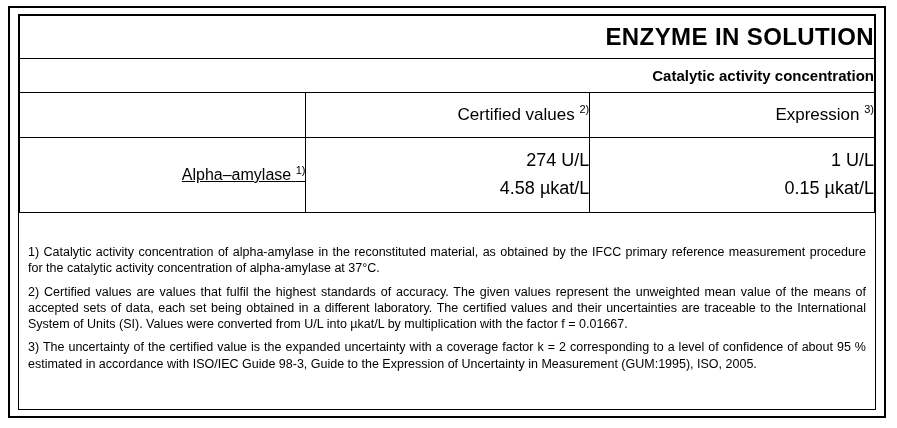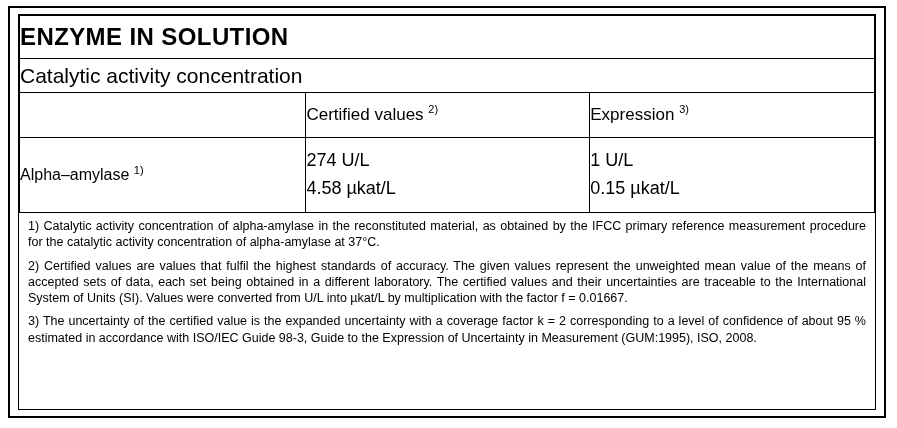--- a/index.html
+++ b/index.html
@@ -33,56 +33,58 @@
     border: 1.5px solid #000000;
     box-sizing: border-box;
   }
   table.cert {
     width: 100%;
     border-collapse: collapse;
     table-layout: fixed;
   }
   table.cert td {
     border: 1.5px solid #000000;
-    text-align: left;
+    text-align: right;
     vertical-align: middle;
     padding: 0;
   }
   .title-cell {
     height: 42px;
     font-size: 24px;
     font-weight: bold;
     letter-spacing: 0.4px;
   }
   .subtitle-cell {
     height: 33px;
-    font-size: 21px;
-    font-weight: normal;
+    font-size: 15px;
+    font-weight: bold;
   }
   .hdr-cell {
     height: 44px;
     font-size: 17px;
   }
   .analyte-cell {
     height: 74px;
     font-size: 16px;
+    text-decoration: underline;
   }
   .value-cell {
     height: 74px;
     font-size: 18px;
     line-height: 1.55;
   }
   sup {
     font-size: 11px;
     vertical-align: super;
     line-height: 0;
   }
   .notes {
     padding: 5px 9px 4px 9px;
     box-sizing: border-box;
+    margin-top: 26px;
   }
   .note {
     font-size: 12.5px;
     line-height: 1.3;
     text-align: justify;
     margin-bottom: 7px;
   }
   .note:last-child {
     margin-bottom: 0;
   }
@@ -132,17 +134,17 @@
             <div>1 U/L</div>
             <div>0.15 µkat/L</div>
           </td>
         </tr>
       </tbody>
     </table>
 
     <div class="notes">
       <div class="note">1) Catalytic activity concentration of alpha-amylase in the reconstituted material, as obtained by the IFCC primary reference measurement procedure for the catalytic activity concentration of alpha-amylase at 37°C.</div>
       <div class="note">2) Certified values are values that fulfil the highest standards of accuracy. The given values represent the unweighted mean value of the means of accepted sets of data, each set being obtained in a different laboratory. The certified values and their uncertainties are traceable to the International System of Units (SI). Values were converted from U/L into µkat/L by multiplication with the factor f = 0.01667.</div>
-      <div class="note">3) The uncertainty of the certified value is the expanded uncertainty with a coverage factor k = 2 corresponding to a level of confidence of about 95 % estimated in accordance with ISO/IEC Guide 98-3, Guide to the Expression of Uncertainty in Measurement (GUM:1995), ISO, 2008.</div>
+      <div class="note">3) The uncertainty of the certified value is the expanded uncertainty with a coverage factor k = 2 corresponding to a level of confidence of about 95 % estimated in accordance with ISO/IEC Guide 98-3, Guide to the Expression of Uncertainty in Measurement (GUM:1995), ISO, 2005.</div>
     </div>
 
   </div>
 </div>
 
 </body></html>

